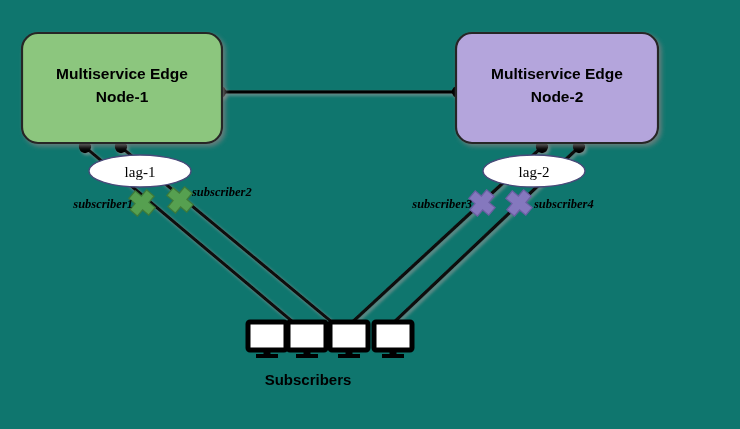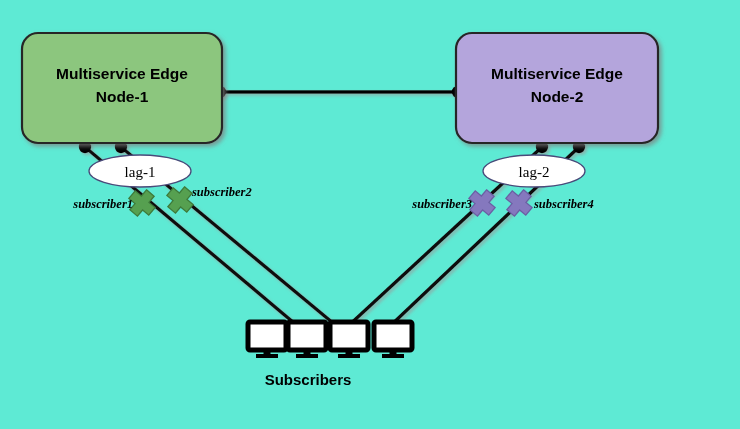--- a/index.html
+++ b/index.html
@@ -11,21 +11,21 @@
   body {
     width: 740px;
     height: 429px;
     font-family: "Liberation Sans", sans-serif;
     overflow: hidden;
   }
   #diagram-root {
     position: relative;
     width: 740px;
     height: 429px;
-    background: #5eead4;
+    background: #0f766e;
   }
   #diagram-svg {
     position: absolute;
     top: 0;
     left: 0;
     width: 740px;
     height: 429px;
   }
   .node-label {
     font-family: "Liberation Sans", sans-serif;

